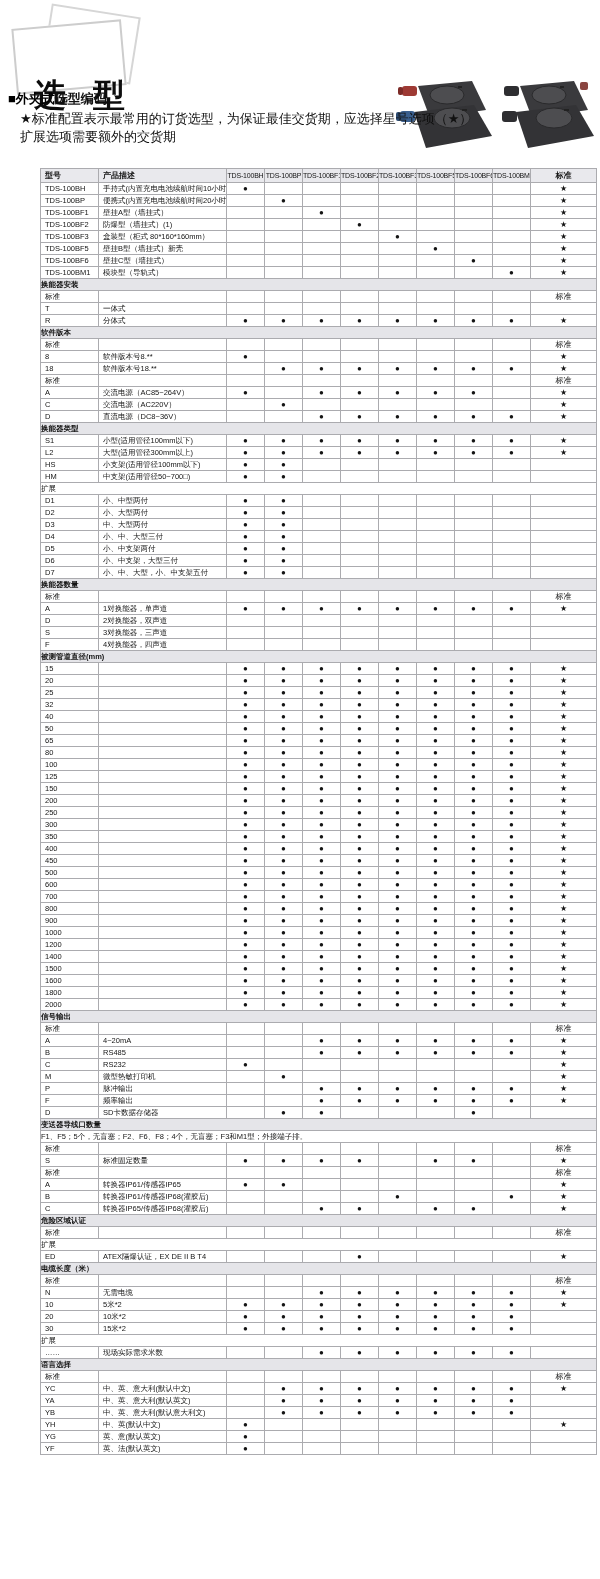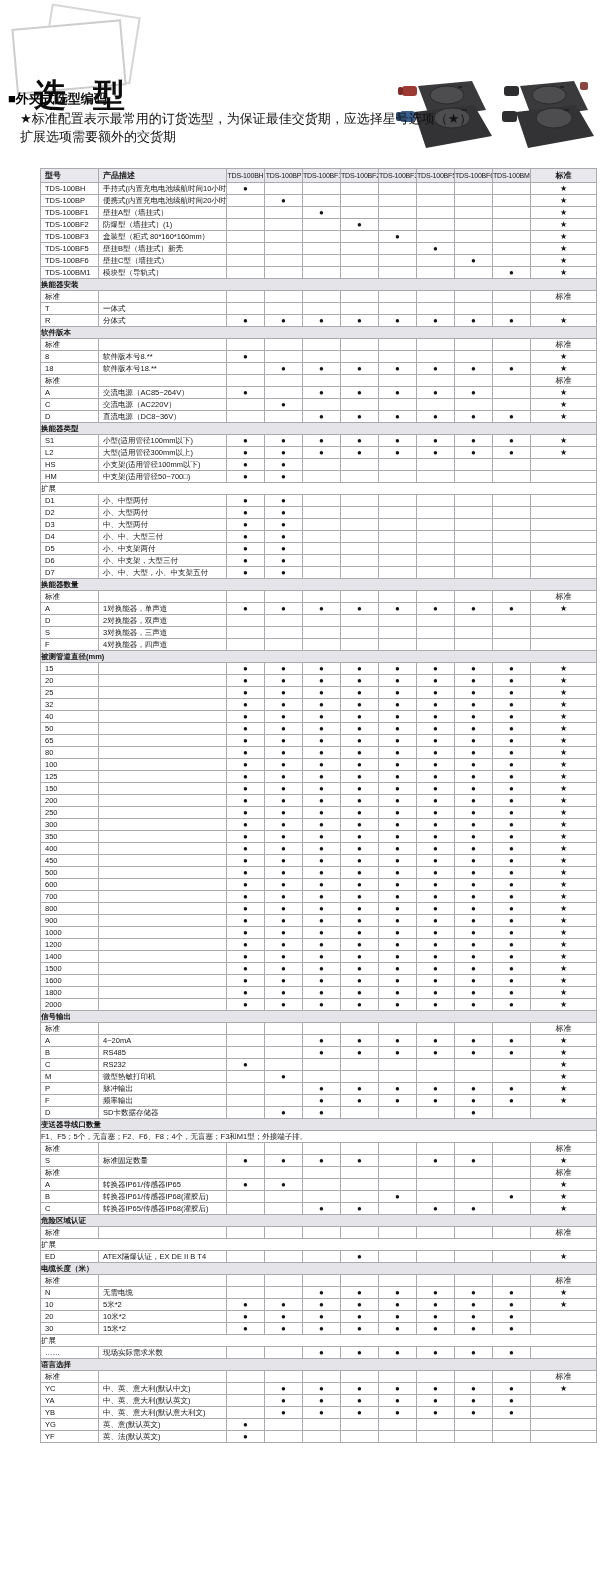--- a/index.html
+++ b/index.html
@@ -1308,20 +1308,33 @@
             <td class="dot">●</td>
             <td class="dot">●</td>
             <td class="dot">●</td>
             <td class="dot">●</td>
             <td class="dot">●</td>
             <td class="dot">●</td>
             <td class="dot">●</td>
             <td class="std"></td>
           </tr>
           <tr>
+            <td class="code">YH</td>
+            <td class="desc">中、英(默认中文)</td>
+            <td class="dot">●</td>
+            <td class="dot"></td>
+            <td class="dot"></td>
+            <td class="dot"></td>
+            <td class="dot"></td>
+            <td class="dot"></td>
+            <td class="dot"></td>
+            <td class="dot"></td>
+            <td class="std">★</td>
+          </tr>
+          <tr>
             <td class="code">YG</td>
             <td class="desc">英、意(默认英文)</td>
             <td class="dot">●</td>
             <td class="dot"></td>
             <td class="dot"></td>
             <td class="dot"></td>
             <td class="dot"></td>
             <td class="dot"></td>
             <td class="dot"></td>
             <td class="dot"></td>

